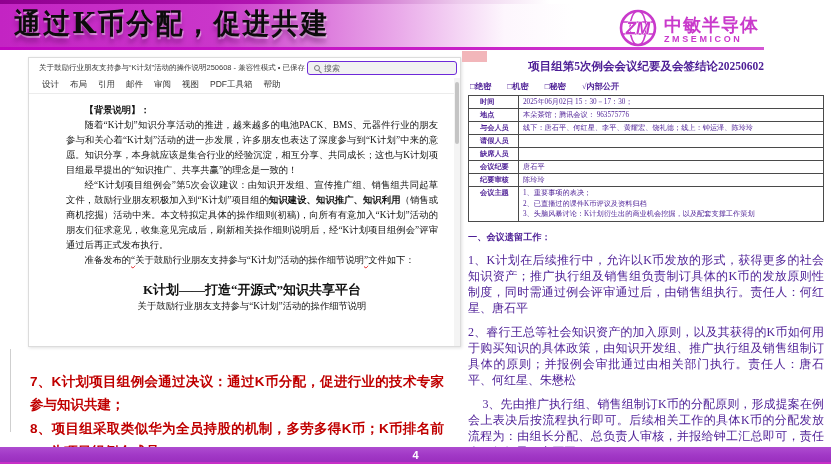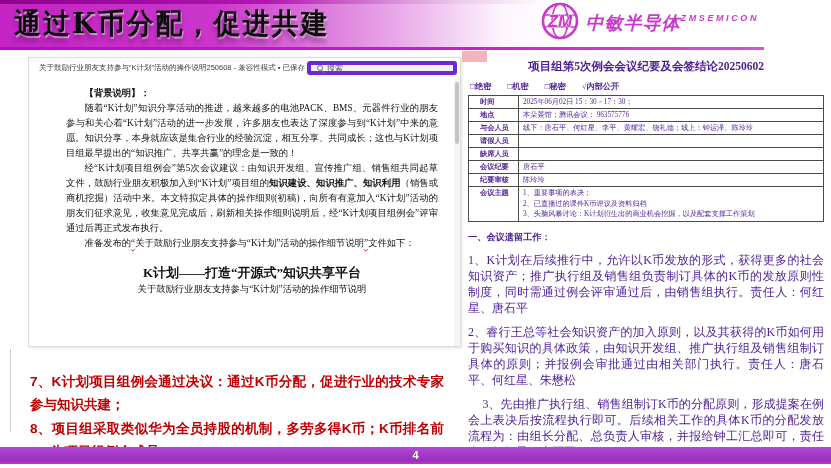--- a/index.html
+++ b/index.html
@@ -16,32 +16,32 @@
   .banner-main { position:absolute; left:0; top:4px; width:100%; height:43px;
     background:linear-gradient(90deg,#c324c3 0%,#ca36ca 28%,#e9a9e9 52%,#fdf6fd 66%,#ffffff 75%); }
   .banner-line { position:absolute; left:0; top:47px; width:100%; height:3px;
     background:linear-gradient(90deg,#bf05bf 0%,#c81fc8 60%,#d455d4 100%); }
   .slide-title {
     position:absolute; left:14px; top:6px; font-family:"DejaVu Serif", serif;
     font-weight:bold; font-size:27px; letter-spacing:2px; color:#0c0c0c;
     text-shadow:0 5px 4px rgba(70,10,70,.35), 1px 1px 0 rgba(255,255,255,.5);
     transform:scaleY(1.05);
   }
-  .logo { position:absolute; right:5px; top:1px; display:flex; align-items:center; gap:6px; }
-  .logo-text { display:flex; line-height:1.05;font-style:italic; }
+  .logo { position:absolute; right:5px; top:8px; display:flex; align-items:center; gap:6px; }
+  .logo-text { display:flex; flex-direction:column; line-height:1.05; }
   .logo-cn { font-size:18px; font-weight:bold; color:#c93acb; letter-spacing:1px; }
   .logo-en { font-size:9px; font-weight:bold; color:#c93acb; letter-spacing:2.6px; }
 
   
   .word-window { position:absolute; left:28px; top:57px; width:433px; height:290px;
     background:#fff; border:1px solid #dcdcdc; box-shadow:1px 1px 3px rgba(0,0,0,.12); }
   .word-titlebar { position:relative; height:19px; background:#fff; }
   .word-doc-title { position:absolute; left:10px; top:5px; font-size:7.5px; color:#3a3a3a; white-space:nowrap; }
   .word-search { position:absolute; left:278px; top:3px; width:150px; height:14px;
-    background:#f1f1f2; border:4px solid #6d28d9; border-radius:3px;
+    background:#f1f1f2; border:1px solid #6d28d9; border-radius:3px;
     display:flex; align-items:center; gap:4px; padding:0 6px; color:#5f5f63; font-size:8px; }
   .mag-icon { position:relative; width:6px; height:6px; border:1px solid #77777c; border-radius:50%; display:inline-block; }
   .mag-icon::after { content:""; position:absolute; left:4px; top:4px; width:4px; height:1px;
     background:#77777c; transform:rotate(45deg); transform-origin:0 0; }
   .word-ribbon { display:flex; gap:11px; align-items:center; height:17px; padding-left:13px;
     border-bottom:1px solid #ececec; }
   .ribbon-tab { font-size:8.5px; color:#323232; cursor:default; white-space:nowrap; }
   .word-page { position:relative; height:252px; padding:9px 22px 0 37px;
     font-family:"Liberation Serif", serif; font-size:9.3px; line-height:15px; color:#111;
     text-align:justify; }
@@ -106,20 +106,30 @@
 </div>
 
 <div class="word-window">
   <div class="word-titlebar">
     <span class="word-doc-title">关于鼓励行业朋友支持参与“K计划”活动的操作说明250608 - 兼容性模式 • 已保存 ∨</span>
     <span class="word-search">
       <span class="mag-icon"></span>
       <span>搜索</span>
     </span>
   </div>
+  <div class="word-ribbon">
+    <span class="ribbon-tab">设计</span>
+    <span class="ribbon-tab">布局</span>
+    <span class="ribbon-tab">引用</span>
+    <span class="ribbon-tab">邮件</span>
+    <span class="ribbon-tab">审阅</span>
+    <span class="ribbon-tab">视图</span>
+    <span class="ribbon-tab">PDF工具箱</span>
+    <span class="ribbon-tab">帮助</span>
+  </div>
   <div class="word-page">
     <p class="bold">【背景说明】：</p>
     <p>随着“K计划”知识分享活动的推进，越来越多的电池PACK、BMS、元器件行业的朋友参与和关心着“K计划”活动的进一步发展，许多朋友也表达了深度参与到“K计划”中来的意愿。知识分享，本身就应该是集合行业的经验沉淀，相互分享、共同成长；这也与K计划项目组最早提出的“知识推广、共享共赢”的理念是一致的！</p>
     <p><span>经“K计划项目组例会”第5次会议建议：由知识开发组、宣传推广组、销售组共同起草文件，鼓励行业朋友积极加入到“K计划”项目组的</span><span class="bold">知识建设、知识推广、知识利用</span><span>（销售或商机挖掘）活动中来。本文特拟定具体的操作细则(初稿)，向所有有意加入“K计划”活动的朋友们征求意见，收集意见完成后，刷新相关操作细则说明后，经“K计划项目组例会”评审通过后再正式发布执行。</span></p>
     <p><span>准备发布的</span><span class="spell">“</span><span>关于鼓励行业朋友支持参与“K计划”活动的操作细节说明</span><span class="spell">”</span><span>文件如下：</span></p>
     <p class="doc-heading">K计划——打造“开源式”知识共享平台</p>
     <p class="doc-subheading">关于鼓励行业朋友支持参与“K计划”活动的操作细节说明</p>
   </div>
   <div class="word-scrollbar">
     <div class="word-scrollthumb"></div>

